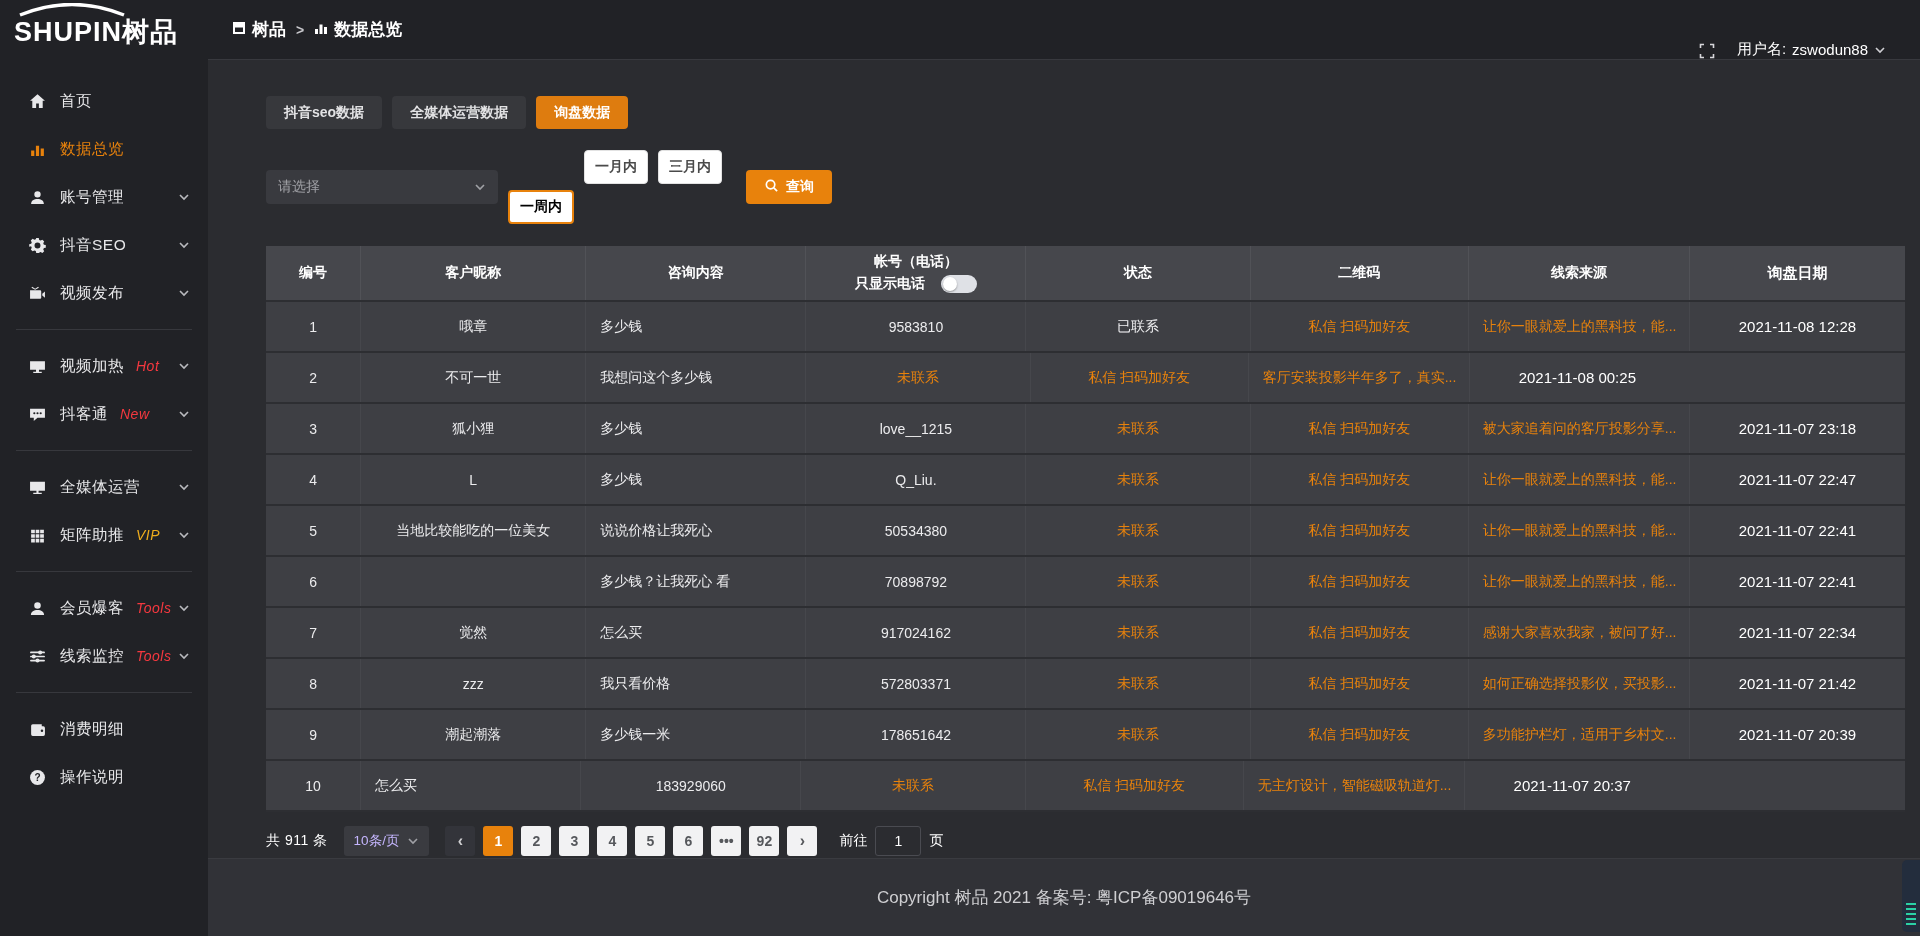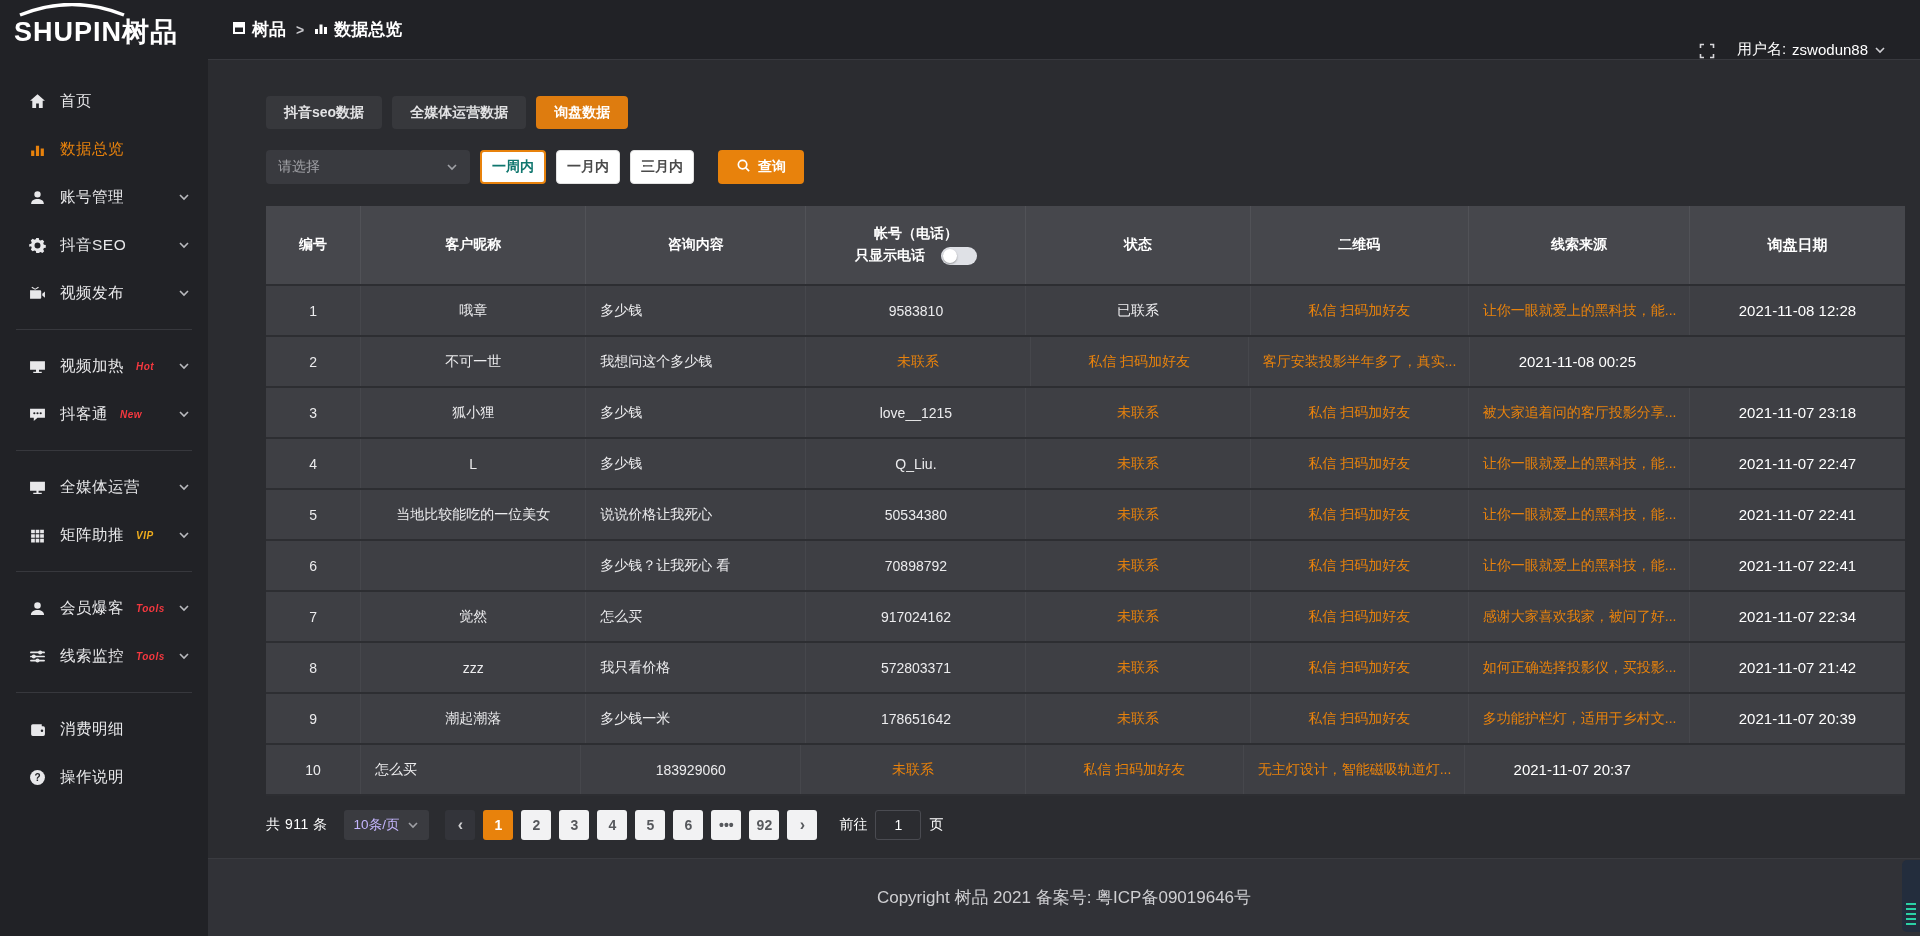--- a/index.html
+++ b/index.html
@@ -28,52 +28,52 @@
   
   .sidebar {
     position:absolute; top:59px; left:0; bottom:0; width:208px;
     background:#212226; padding-top:18px;
   }
   .s-item { display:flex; align-items:center; height:48px; padding-left:28px;
     color:#e8e8ea; font-size:15.5px; cursor:pointer; }
   .s-item.active { color:#e8820c; }
   .s-icon { width:18px; display:flex; align-items:center; justify-content:center; margin-right:14px; }
   .s-label { letter-spacing:.5px; }
-  .s-badge { font-style:italic; font-weight:700; font-size:10px; margin-left:12px; letter-spacing:.5px; }
+  .s-badge { font-style:italic; font-weight:400; font-size:14px; margin-left:12px; letter-spacing:.5px; }
   .s-badge.badge-red { color:#f5383f; }
   .s-badge.badge-yellow { color:#efad1d; }
   .s-chev { margin-left:auto; margin-right:18px; color:#b9babe; display:flex; }
   .s-item.divider { height:1px; padding:0; margin:12px 16px; background:#37383d; pointer-events:none; }
   
   .content {
     position:absolute; top:59px; left:208px; right:0; bottom:0;
     background:#2b2c30; border-top:1px solid #38393e;
     padding:36px 15px 0 58px;
   }
   .tabs { display:flex; gap:10px; }
   .tab { height:33px; padding:0 18px; display:flex; align-items:center; border-radius:4px;
     background:#37383c; color:#e3e3e5; font-size:14px; font-weight:600; cursor:pointer; }
   .tab.active { background:#de7c0f; color:#fff; }
   .filter-row { display:flex; align-items:center; margin-top:21px; }
   .select {
-    width:204px; height:34px; background:#393a3f; border-radius:4px;
+    width:232px; height:34px; background:#393a3f; border-radius:4px;
     display:flex; align-items:center; padding:0 12px; color:#a0a1a6; font-size:14px; cursor:pointer;
   }
   .select .s-chev-inline { margin-left:auto; color:#a0a1a6; display:flex; }
   .range-btn { height:34px; min-width:56px; padding:0 10px; margin-left:10px; background:#fff;
     border:1px solid #e2e2e2; border-radius:4px; color:#4a4a4a; font-size:14px; font-weight:600;
     display:flex; align-items:center; justify-content:center; cursor:pointer; }
-  .range-btn.active { border:2px solid #e8820c; color:#0f766e; }
+  .range-btn.active { border:2px solid #e8820c; color:#000000;margin-top:40px; }
   .search-btn { height:34px; padding:0 18px; margin-left:24px; background:#e8820c; border:none;
     border-radius:4px; color:#fff; font-size:14px; font-weight:700; display:flex; align-items:center;
     gap:7px; cursor:pointer; }
   
   .table { margin-top:22px; width:1639px; }
   .tr { display:flex; background:#3e3f44; border-bottom:2px solid #2d2e32; }
-  .tr.head { background:#46474c; height:80px; }
+  .tr.head { background:#46474c; height:56px; }
   .tr.body-row { height:51px; }
   .th,.td { display:flex; align-items:center; justify-content:center; font-size:14px;
     overflow:hidden; white-space:nowrap; }
   .th { color:#fff; font-weight:700; flex-direction:column; gap:4px; }
   .td { color:#ececee; }
   .th + .th { border-left:1px solid #515257; }
   .td + .td { border-left:1px solid #46474c; }
   .c-idx { flex:0 0 5.74%; }
   .c-nick { flex:0 0 13.74%; }
   .c-content { flex:0 0 13.43%; justify-content:flex-start; padding:0 14px; }

